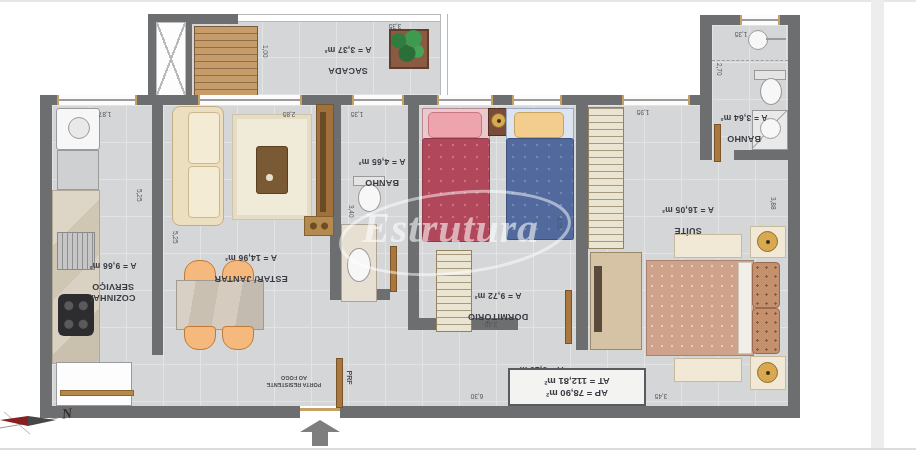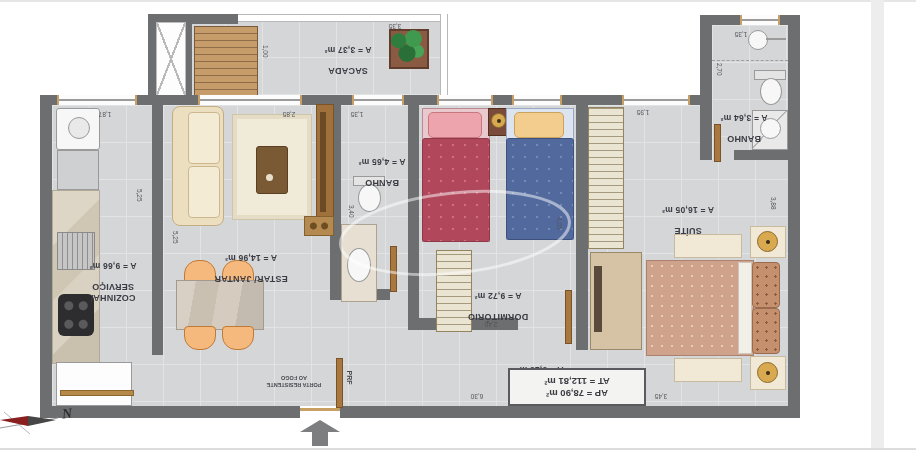--- a/index.html
+++ b/index.html
@@ -230,20 +230,21 @@
   <div class="abs" style="left:508px;top:368px;width:134px;height:34px;background:#f3f3f1;border:2px solid #5a5a5e;
               display:flex;flex-direction:column;align-items:center;justify-content:center;transform:rotate(180deg);
               font-size:9.5px;font-weight:bold;color:#3b3b43;line-height:1.3;">
     <span>AP = 78,90 m²</span>
     <span>AT = 112,81 m²</span>
   </div>
 
   <svg class="abs" style="left:330px;top:178px;" width="250" height="110" viewBox="0 0 250 110">
     <ellipse cx="125" cy="55" rx="115" ry="40" fill="none" stroke="rgba(255,255,255,0.5)" stroke-width="3" transform="rotate(-6 125 55)"></ellipse>
   </svg>
+  <div class="watermark" style="left:362px;top:204px;">Estrutura</div>
 
   <div class="abs" style="left:300px;top:420px;width:40px;height:26px;background:#7d7e80;
               clip-path:polygon(50% 0,100% 46%,70% 46%,70% 100%,30% 100%,30% 46%,0 46%);"></div>
 
   <svg class="abs" style="left:0;top:398px;" width="95" height="55" viewBox="0 0 95 55">
     <line x1="0" y1="30" x2="58" y2="20" stroke="#9a9a9a" stroke-width="1"></line>
     <line x1="4" y1="14" x2="30" y2="36" stroke="#b5b5b5" stroke-width="1"></line>
     <polygon points="0,22 28,18 28,28" fill="#8a1f1f"></polygon>
     <polygon points="28,18 56,22 28,28" fill="#474747"></polygon>
   </svg>

